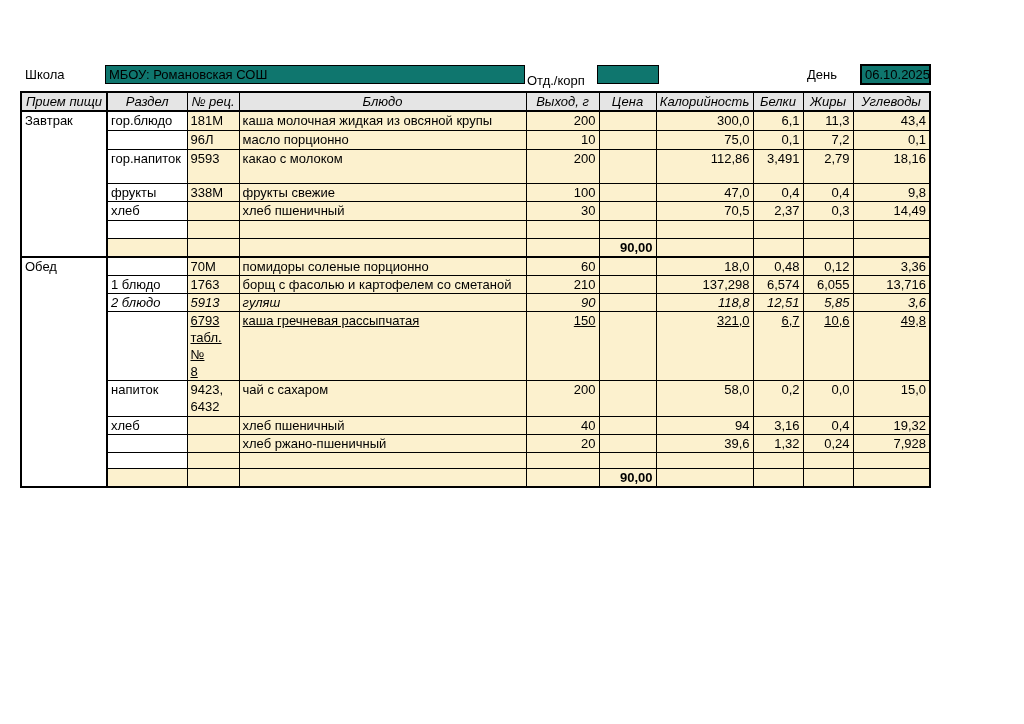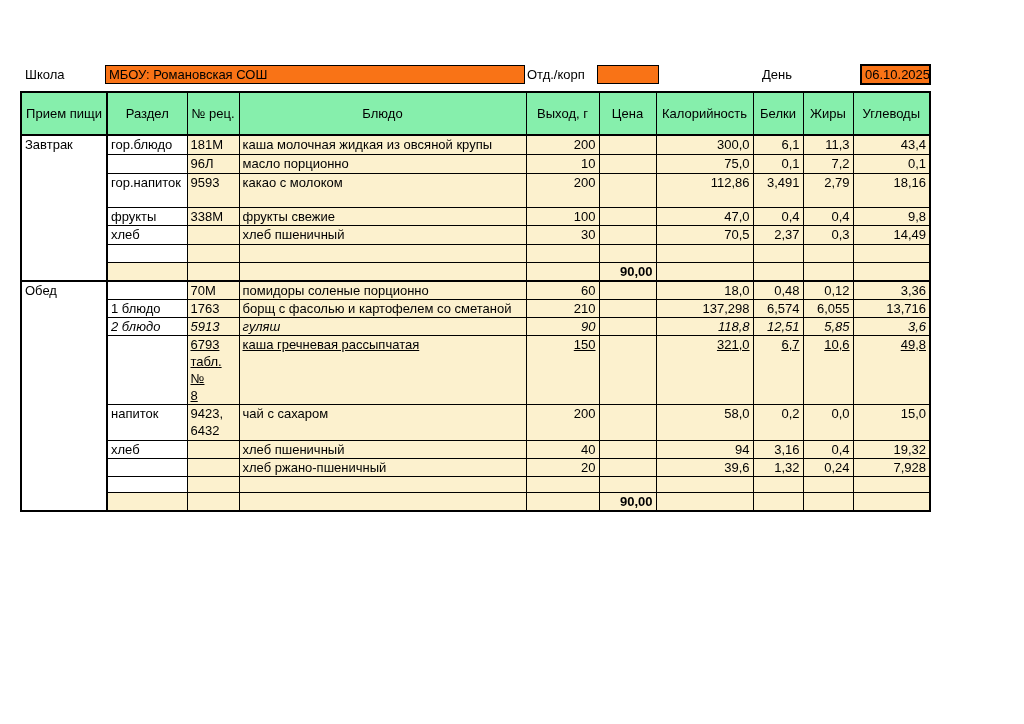--- a/index.html
+++ b/index.html
@@ -4,59 +4,59 @@
 <style>
   html,body { margin:0; padding:0; background:#e9e9e9; }
   .page {
     position:relative; width:1024px; height:724px; background:#ffffff;
     font-family:"Liberation Sans", sans-serif; font-size:13px; color:#000;
     overflow:hidden; margin:0 auto;
   }
   .lbl { position:absolute; line-height:17px; white-space:nowrap; }
   .box {
     position:absolute; height:17px; line-height:17px; padding:0 3px;
-    border:1px solid #000; background:#f97316; overflow:hidden; white-space:nowrap;
+    border:1px solid #000; background:#0f766e; overflow:hidden; white-space:nowrap;
   }
   .school-box { left:105px; top:65px; width:412px; }
   .dept-box   { left:597px; top:65px; width:54px; }
   .date-box   { left:860px; top:64px; width:61px; border-width:2px; text-align:center; }
 
   table.menu {
     position:absolute; left:20px; top:91px; width:909px;
     border-collapse:collapse; table-layout:fixed;
     border:2.5px solid #000;
   }
   table.menu th, table.menu td {
     border:1px solid #000; padding:0 3px; vertical-align:top;
     line-height:17px; overflow:hidden; font-weight:normal; font-size:13px;
   }
   table.menu th {
-    background:#86efac; text-align:center; height:17px;
-    border-bottom:2.5px solid #000; padding:12px 1px;
+    background:#e5e5e5; text-align:center; height:17px;
+    border-bottom:2.5px solid #000; padding:0 1px;font-style:italic;
   }
   table.menu td { background:#ffffff; text-align:left; }
   table.menu td.fill { background:#fcf1ce; }
   table.menu td.num  { text-align:right; }
   table.menu td.pre  { white-space:pre-line; }
   table.menu td.bold { font-weight:bold; }
   table.menu tr.section-top td { border-top:2.5px solid #000;margin-left:38px; }
   table.menu th.col-meal, table.menu td.col-meal { border-right:2px solid #000; }
 </style>
 </head>
 <body>
 
 <div class="page">
 
   <span class="lbl" style="left:25px; top:66px;">Школа</span>
   <div class="box school-box">МБОУ: Романовская СОШ</div>
 
-  <span class="lbl" style="left:527px; top:66px;">Отд./корп</span>
+  <span class="lbl" style="left:527px; top:72px;">Отд./корп</span>
   <div class="box dept-box"></div>
 
-  <span class="lbl" style="left:762px; top:66px;">День</span>
+  <span class="lbl" style="left:807px; top:66px;">День</span>
   <div class="box date-box">06.10.2025</div>
 
   <table class="menu">
     <colgroup>
         <col style="width: 86px;">
         <col style="width: 80px;">
         <col style="width: 52px;">
         <col style="width: 287px;">
         <col style="width: 73px;">
         <col style="width: 57px;">

